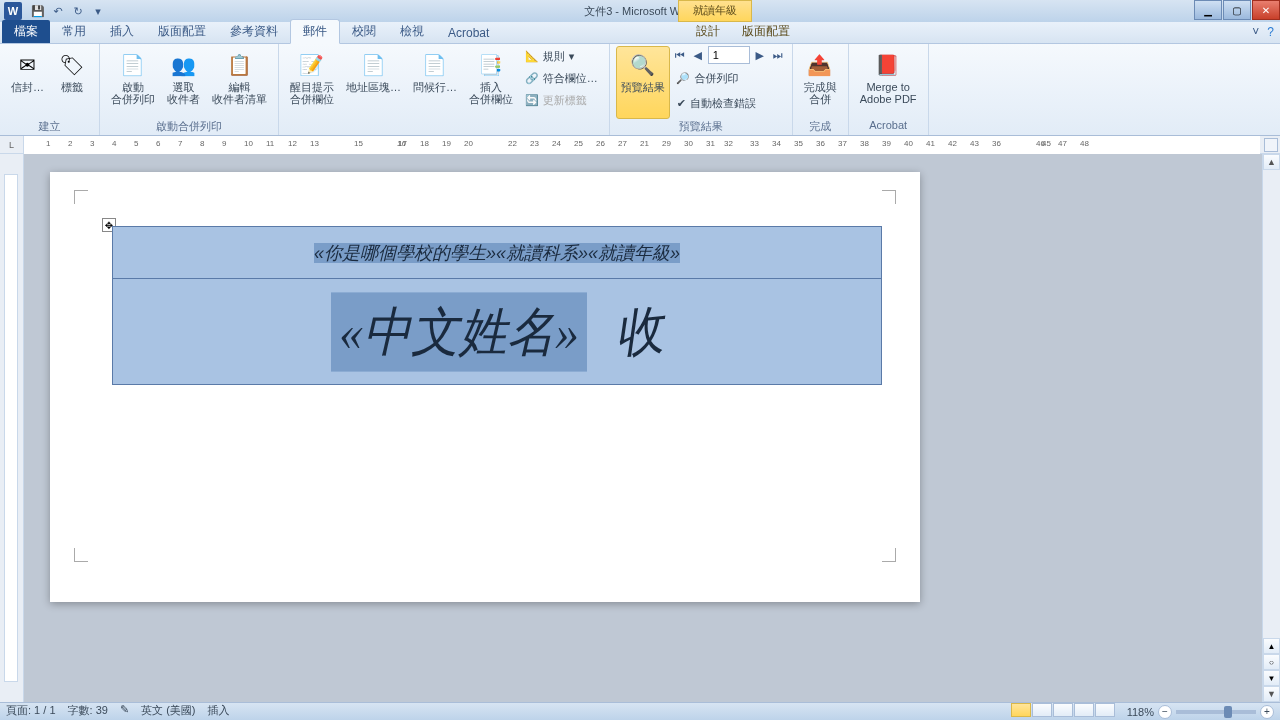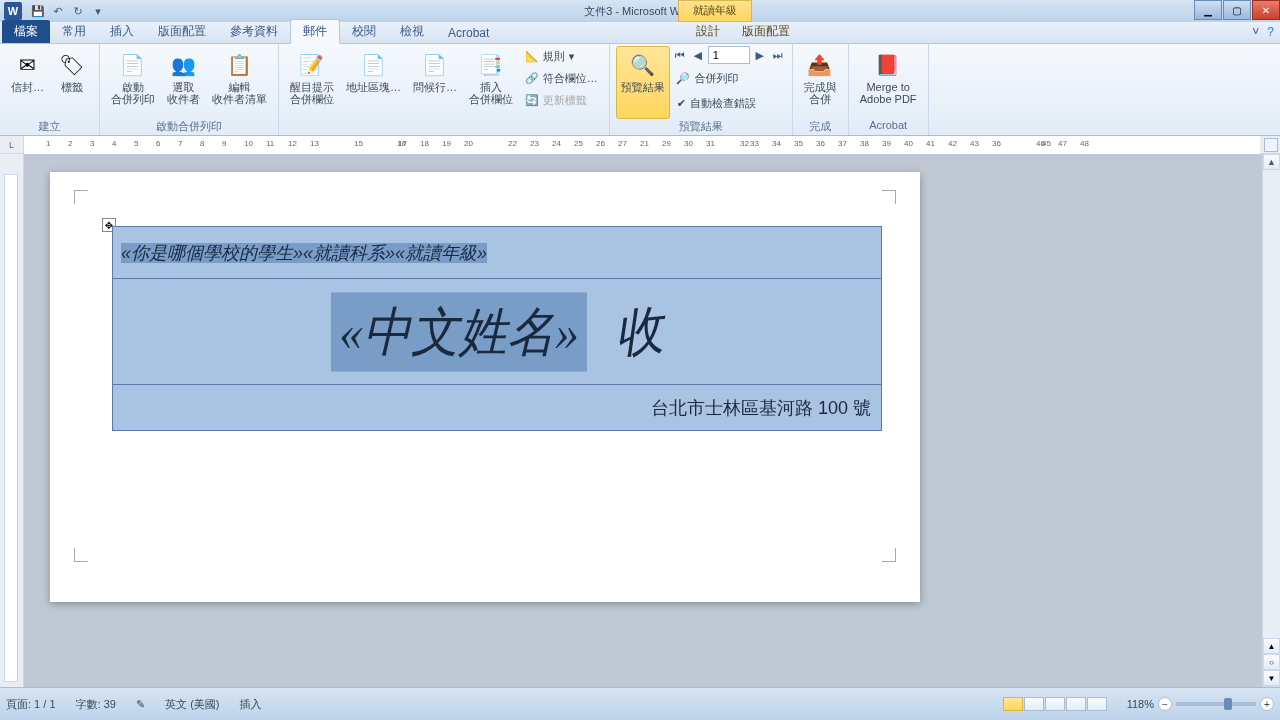--- a/index.html
+++ b/index.html
@@ -49,37 +49,37 @@
 
 
 .docarea { position: absolute; top: 154px; left: 0; right: 0; bottom: 18px; display: flex; background: #bfc8d4; }
 .ruler-v { width: 24px; background: #e9eef5; border-right: 1px solid #c9d8ea; position: relative; }
 .ruler-v-inner { position: absolute; top: 20px; left: 4px; width: 14px; bottom: 20px; background: #fff; border: 1px solid #c9d8ea; }
 .canvas { flex: 1; position: relative; overflow: hidden; }
 .page { position: absolute; left: 26px; top: 18px; width: 870px; height: 430px; background: #fff; box-shadow: 0 2px 8px rgba(0,0,0,.3); }
 .margin-marks { position: absolute; border: 1px solid #aaa; }
 .table-handle { position: absolute; left: 52px; top: 46px; width: 14px; height: 14px; border: 1px solid #888; background: #fff; display: flex; align-items: center; justify-content: center; font-size: 10px; cursor: move; }
 .doc-table { position: absolute; left: 62px; top: 54px; width: 770px; border-collapse: collapse; }
-.doc-table td { border: 1px solid #5a7aa8; padding: 0; }
+.doc-table td { border: 1px solid #5a7aa8; padding: 0; text-align: center; }
 .cell1 { background: #a9c3e3; height: 52px; font-size: 18px; color: #1a2a3e; font-style: italic; padding: 12px 8px !important; }
 .cell1 .sel { background: #7a9dc8; }
 .cell2 { background: #a9c3e3; height: 106px; text-align: center; }
 .cell2 .fld { background: #7a9dc8; display: inline-block; padding: 4px 8px; font-size: 48px; color: #1a2a3e; font-style: italic; font-family: "DFKai-SB", serif; transform: scaleY(1.1); }
 .cell2 .shou { display: inline-block; font-size: 48px; color: #1a2a3e; font-style: italic; font-family: "DFKai-SB", serif; margin-left: 28px; transform: scaleY(1.1) rotate(-5deg); }
 .cell3 { background: #a9c3e3; height: 46px; text-align: right; font-size: 18px; color: #1a2a3e; padding-right: 10px !important; font-family: "DFKai-SB", serif; }
 
 
 .vscroll { width: 18px; background: #e9eef5; border-left: 1px solid #c9d8ea; position: relative; }
 .vscroll .arrow { height: 16px; display: flex; align-items: center; justify-content: center; font-size: 9px; color: #555; border: 1px solid #c9d8ea; background: linear-gradient(#fafcfe, #e2ecf7); cursor: pointer; }
 .vscroll .track { position: absolute; top: 16px; bottom: 70px; left: 0; right: 0; }
 .vscroll .pager { position: absolute; bottom: 16px; left: 0; right: 0; }
 .vscroll .pager div { height: 16px; border: 1px solid #c9d8ea; background: linear-gradient(#fafcfe, #e2ecf7); display: flex; align-items: center; justify-content: center; font-size: 8px; cursor: pointer; }
 
 
-.statusbar { position: absolute; bottom: 0; left: 0; right: 0; height: 33px; background: linear-gradient(#d7e4f2, #bdd3ea); border-top: 1px solid #a9bdd8; display: flex; align-items: center; font-size: 11px; color: #3b4a5a; padding: 0 6px; gap: 20px; }
+.statusbar { position: absolute; bottom: 0; left: 0; right: 0; height: 18px; background: linear-gradient(#d7e4f2, #bdd3ea); border-top: 1px solid #a9bdd8; display: flex; font-size: 11px; color: #3b4a5a; padding: 0 6px; gap: 12px; }
 .statusbar .spacer { flex: 1; }
 .viewbtns { display: flex; gap: 1px; }
 .viewbtn { width: 20px; height: 14px; border: 1px solid #a9bdd8; background: linear-gradient(#fafcfe, #e2ecf7); cursor: pointer; }
 .viewbtn.active { background: linear-gradient(#ffe59a, #ffd65c); border-color: #d9b84a; }
 .zoom { display: flex; align-items: center; gap: 4px; }
 .zoom .slider { width: 80px; height: 4px; background: #a9bdd8; position: relative; }
 .zoom .slider .thumb { position: absolute; left: 48px; top: -4px; width: 8px; height: 12px; background: #6c8bb5; border-radius: 2px; }
 .zbtn { width: 14px; height: 14px; border: 1px solid #a9bdd8; border-radius: 50%; display: flex; align-items: center; justify-content: center; font-size: 10px; cursor: pointer; background: #fff; }
 </style>
 </head>
@@ -264,21 +264,21 @@
         <div class="num" style="left: 484px;">22</div>
         <div class="num" style="left: 506px;">23</div>
         <div class="num" style="left: 528px;">24</div>
         <div class="num" style="left: 550px;">25</div>
         <div class="num" style="left: 572px;">26</div>
         <div class="num" style="left: 594px;">27</div>
         <div class="num" style="left: 616px;">21</div>
         <div class="num" style="left: 638px;">29</div>
         <div class="num" style="left: 660px;">30</div>
         <div class="num" style="left: 682px;">31</div>
-        <div class="num" style="left: 716px;">32</div>
+        <div class="num" style="left: 700px;">32</div>
         <div class="num" style="left: 726px;">33</div>
         <div class="num" style="left: 748px;">34</div>
         <div class="num" style="left: 770px;">35</div>
         <div class="num" style="left: 792px;">36</div>
         <div class="num" style="left: 814px;">37</div>
         <div class="num" style="left: 836px;">38</div>
         <div class="num" style="left: 858px;">39</div>
         <div class="num" style="left: 880px;">40</div>
         <div class="num" style="left: 902px;">41</div>
         <div class="num" style="left: 924px;">42</div>
@@ -304,23 +304,20 @@
         <div class="margin-marks" style="right:24px;bottom:40px;width:14px;height:14px;border-left:none;border-top:none"></div>
         <div class="table-handle">✥</div>
         <table class="doc-table">
           <tbody>
               <tr>
                 <td class="cell1"><span class="sel">«你是哪個學校的學生»«就讀科系»«就讀年級»</span></td>
               </tr>
           <tr>
                 <td class="cell2"><span class="fld">«中文姓名»</span><span class="shou">收</span></td>
               </tr>
-          <tr>
-                <td class="cell3"><span>台北市士林區基河路 100  號</span></td>
-              </tr>
         </tbody>
           </table>
       </div>
     </div>
     <div class="vscroll">
       <div class="arrow">▲</div>
       <div class="track"></div>
       <div class="pager">
         <div>▲</div>
         <div>○</div>

